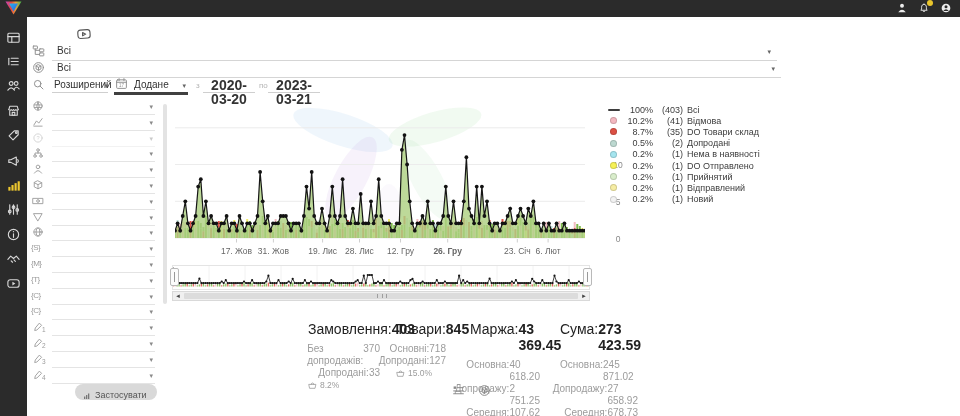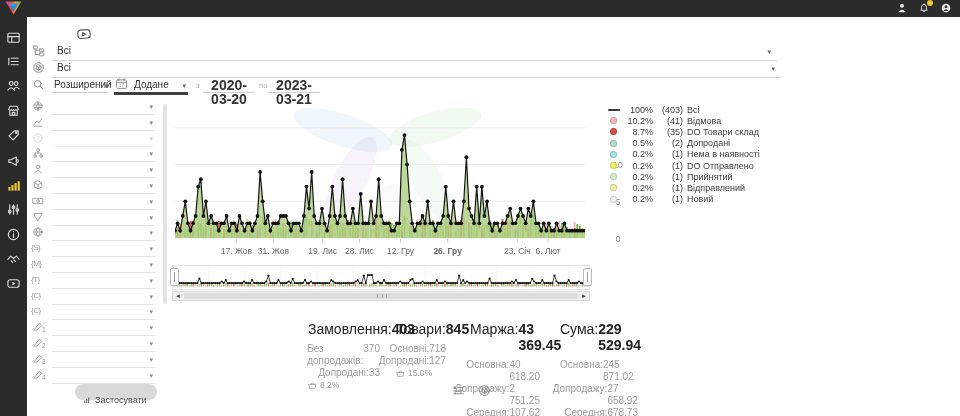--- a/index.html
+++ b/index.html
@@ -35,21 +35,21 @@
              font-size:14px;color:#333;text-align:center;line-height:14px;font-weight:bold}
   
   .f-row{position:absolute;left:32px;width:123px;height:14px}
   .f-row .fi{position:absolute;left:0;top:0;width:12px;height:12px;color:#9b9b9b}
   .f-row .fline{position:absolute;left:20px;right:0;bottom:-1px;border-bottom:1px solid #e4e4e4}
   .f-row .caret{position:absolute;right:2px;top:2px;color:#8a8a8a}
   .glyph{position:absolute;left:-1px;top:1px;font-size:8px;color:#9b9b9b;letter-spacing:-0.5px}
   .pnum{position:absolute;left:10px;top:5px;font-size:6.5px;color:#9b9b9b}
   .pscroll{position:absolute;left:163px;top:104px;width:4px;height:200px;background:#e3e3e3;border-radius:2px}
   .apply-btn{position:absolute;left:75px;top:384px;height:16px;padding:16px 10px 0 8px;background:#d9d9d9;
-             border:none;border-radius:8px;display:flex;align-items:center;gap:4px;font-size:9px;color:#555;cursor:pointer}
+             border:none;border-radius:8px;display:flex;align-items:flex-end;gap:4px;font-size:9px;color:#555;cursor:pointer}
   .apply-btn .ico{width:8px;height:8px;color:#777}
   
   .wm{position:absolute;left:285px;top:100px;width:210px;height:145px;pointer-events:none}
   #main-chart{position:absolute;left:175px;top:97px;width:410px;height:146px}
   .ylab{position:absolute;left:612px;width:12px;font-size:8.5px;color:#888;text-align:center}
   .xlab{position:absolute;top:246px;width:40px;text-align:center;font-size:8.5px;color:#666}
   
   .legend{position:absolute;left:607px;top:104px}
   .lg-row{display:flex;align-items:center;height:11.2px;font-size:9px;color:#3c3c3c;cursor:pointer}
   .lg-swc{width:13px;display:flex;justify-content:center;flex:none}
@@ -1483,21 +1483,21 @@
         <span>2 751.25</span>
       </div>
       <div class="s-row">
         <span>Середня:</span>
         <span>107.62</span>
       </div>
     </div>
     <div class="scol" style="left: 560px; width: 78px;">
       <div class="s-head">
         <span>Сума:</span>
-        <span class="sv">229 529.94</span>
+        <span class="sv">273 423.59</span>
       </div>
       <div class="s-row">
         <span>Основна:</span>
         <span>245 871.02</span>
       </div>
       <div class="s-row">
         <span>Допродажу:</span>
         <span>27 658.92</span>
       </div>
       <div class="s-row">

